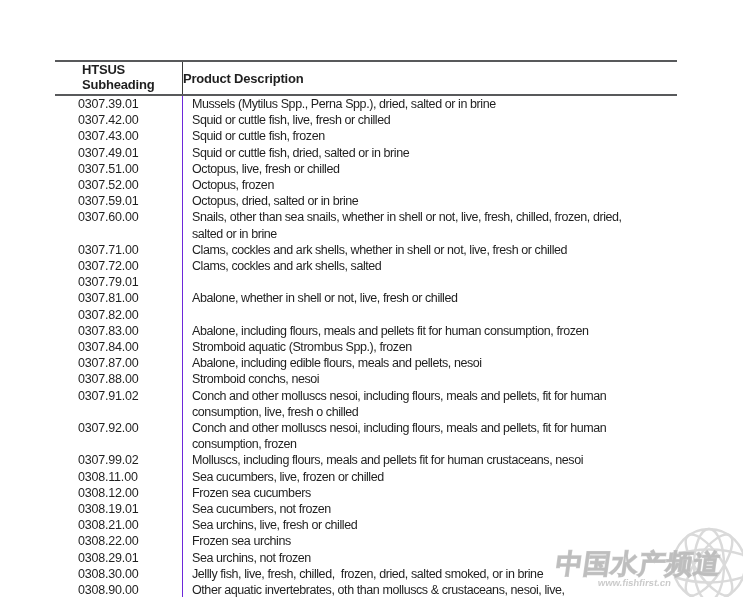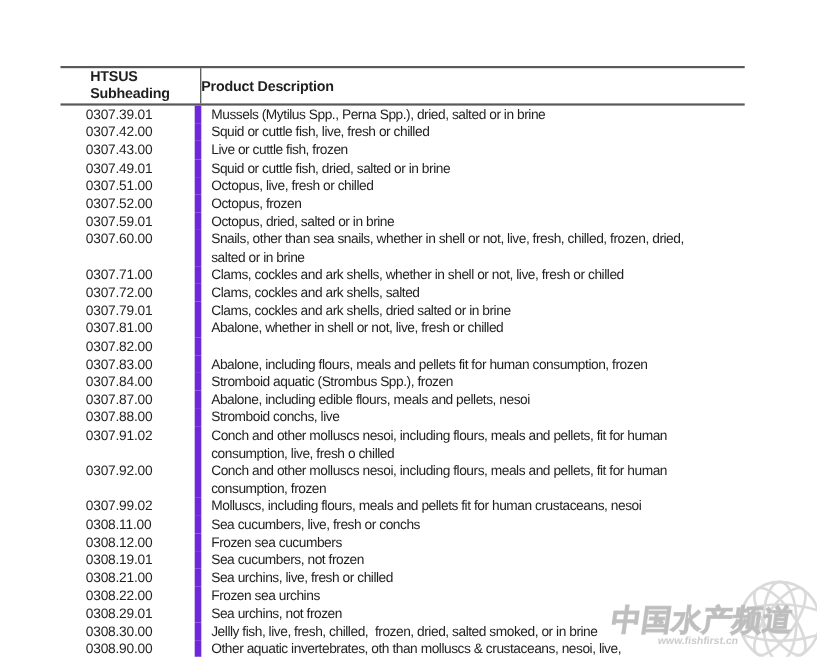--- a/index.html
+++ b/index.html
@@ -41,21 +41,21 @@
   .col-desc { flex: 1; min-width: 0; }
   .thead .col-desc {
     display: flex; align-items: center; justify-content: flex-start;
     text-align: center;
   }
   .tbody { font-size: 12.5px; }
   .tr { display: flex; }
   .td-code {
     width: 128px;
     box-sizing: border-box;
-    border-right: 6px solid #6d28d9;
+    border-right: 1px solid #6d28d9;
     flex-shrink: 0;
     padding-left: 23px;
     line-height: 16.2px;
     letter-spacing: -0.2px;
   }
   .td-desc {
     flex: 1; min-width: 0;
     padding-left: 9px;
     line-height: 16.2px;
     letter-spacing: -0.42px;
@@ -111,21 +111,21 @@
         <div class="tr">
           <div class="td-code">0307.39.01</div>
           <div class="td-desc">Mussels (Mytilus Spp., Perna Spp.), dried, salted or in brine</div>
         </div>
         <div class="tr">
           <div class="td-code">0307.42.00</div>
           <div class="td-desc">Squid or cuttle fish, live, fresh or chilled</div>
         </div>
         <div class="tr">
           <div class="td-code">0307.43.00</div>
-          <div class="td-desc">Live or cuttle fish, frozen</div>
+          <div class="td-desc">Squid or cuttle fish, frozen</div>
         </div>
         <div class="tr">
           <div class="td-code">0307.49.01</div>
           <div class="td-desc">Squid or cuttle fish, dried, salted or in brine</div>
         </div>
         <div class="tr">
           <div class="td-code">0307.51.00</div>
           <div class="td-desc">Octopus, live, fresh or chilled</div>
         </div>
         <div class="tr">
@@ -144,21 +144,20 @@
         <div class="tr">
           <div class="td-code">0307.71.00</div>
           <div class="td-desc">Clams, cockles and ark shells, whether in shell or not, live, fresh or chilled</div>
         </div>
         <div class="tr">
           <div class="td-code">0307.72.00</div>
           <div class="td-desc">Clams, cockles and ark shells, salted</div>
         </div>
         <div class="tr">
           <div class="td-code">0307.79.01</div>
-          <div class="td-desc">Clams, cockles and ark shells, dried salted or in brine</div>
         </div>
         <div class="tr">
           <div class="td-code">0307.81.00</div>
           <div class="td-desc">Abalone, whether in shell or not, live, fresh or chilled</div>
         </div>
         <div class="tr">
           <div class="td-code">0307.82.00</div>
         </div>
         <div class="tr">
           <div class="td-code">0307.83.00</div>
@@ -167,39 +166,39 @@
         <div class="tr">
           <div class="td-code">0307.84.00</div>
           <div class="td-desc">Stromboid aquatic (Strombus Spp.), frozen</div>
         </div>
         <div class="tr">
           <div class="td-code">0307.87.00</div>
           <div class="td-desc">Abalone, including edible flours, meals and pellets, nesoi</div>
         </div>
         <div class="tr">
           <div class="td-code">0307.88.00</div>
-          <div class="td-desc">Stromboid conchs, live</div>
+          <div class="td-desc">Stromboid conchs, nesoi</div>
         </div>
         <div class="tr">
           <div class="td-code">0307.91.02</div>
           <div class="td-desc">Conch and other molluscs nesoi, including flours, meals and pellets, fit for human
 consumption, live, fresh o chilled</div>
         </div>
         <div class="tr">
           <div class="td-code">0307.92.00</div>
           <div class="td-desc">Conch and other molluscs nesoi, including flours, meals and pellets, fit for human
 consumption, frozen</div>
         </div>
         <div class="tr">
           <div class="td-code">0307.99.02</div>
           <div class="td-desc">Molluscs, including flours, meals and pellets fit for human crustaceans, nesoi</div>
         </div>
         <div class="tr">
           <div class="td-code">0308.11.00</div>
-          <div class="td-desc">Sea cucumbers, live, fresh or conchs</div>
+          <div class="td-desc">Sea cucumbers, live, frozen or chilled</div>
         </div>
         <div class="tr">
           <div class="td-code">0308.12.00</div>
           <div class="td-desc">Frozen sea cucumbers</div>
         </div>
         <div class="tr">
           <div class="td-code">0308.19.01</div>
           <div class="td-desc">Sea cucumbers, not frozen</div>
         </div>
         <div class="tr">

